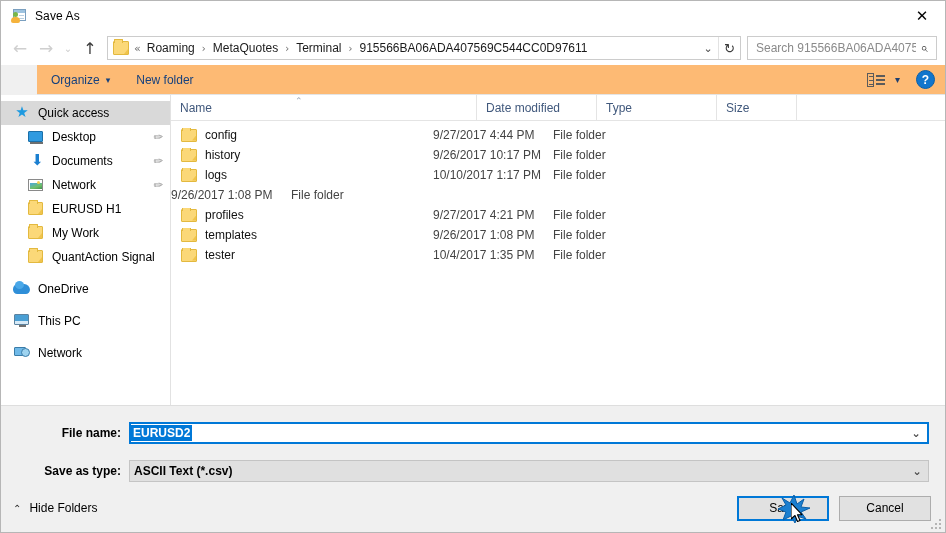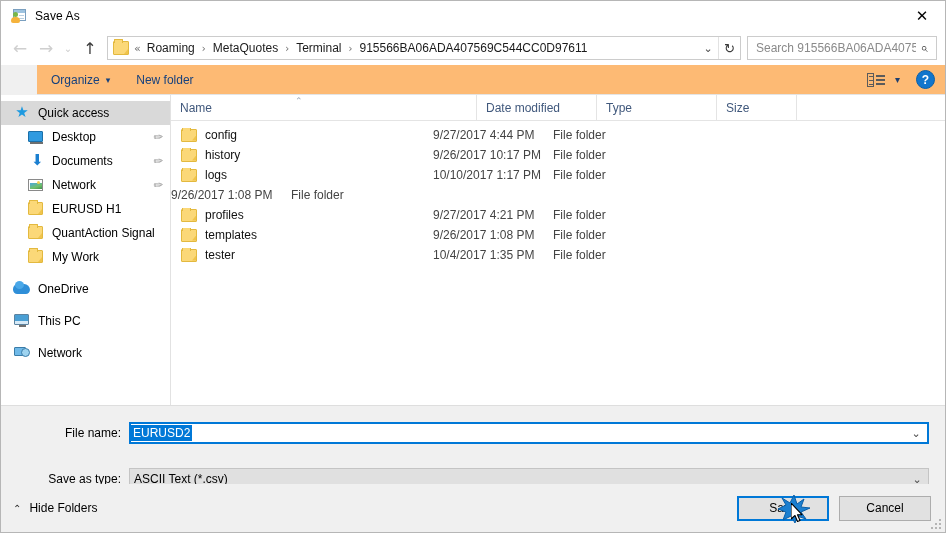--- a/index.html
+++ b/index.html
@@ -293,21 +293,21 @@
   .cell.c-type { width: 120px; flex: none; color: #444; }
   .cell.c-size { width: 80px; flex: none; }
   .row-folder-icon { width: 16px; height: 13px; position: relative; margin-right: 8px; flex: none; }
   .row-name { font-size: 12px; color: #111; }
 
   
   .form {
     background: #f0f0f0; padding: 12px 16px 0 0;
     height: 78px; min-height: 78px; position: relative;
   }
-  .form-row { display: flex; align-items: center; height: 30px; margin-bottom: 16px; }
+  .form-row { display: flex; align-items: center; height: 30px; margin-bottom: 8px; font-weight: bold; }
   .form-label {
     width: 128px; flex: none; text-align: right; padding-right: 8px;
     font-size: 12px; color: #000;
   }
   .combo {
     flex: 1 1 auto; height: 22px; display: flex; align-items: center;
     background: #ffffff; border: 1px solid #7a7a7a; position: relative;
   }
   .combo.focused { border: 2px solid #0078d7; }
   .combo.disabled { background: #e0e0e0; border: 1px solid #c4c4c4; }
@@ -459,30 +459,30 @@
           </div>
         <div class="ni-label">EURUSD H1</div>
       </div>
 
       <div class="nav-item child">
         <div class="ni-icon">
             <div class="ic-folder">
               <div class="folder-shape"></div>
             </div>
           </div>
-        <div class="ni-label">QuantAction Signal</div>
+        <div class="ni-label">My Work</div>
       </div>
 
       <div class="nav-item child">
         <div class="ni-icon">
             <div class="ic-folder">
               <div class="folder-shape"></div>
             </div>
           </div>
-        <div class="ni-label">My Work</div>
+        <div class="ni-label">QuantAction Signal</div>
       </div>
 
       <div class="ni-gap"></div>
 
       <div class="nav-item root">
         <div class="ni-icon">
             <div class="ic-onedrive"></div>
           </div>
         <div class="ni-label">OneDrive</div>
       </div>

